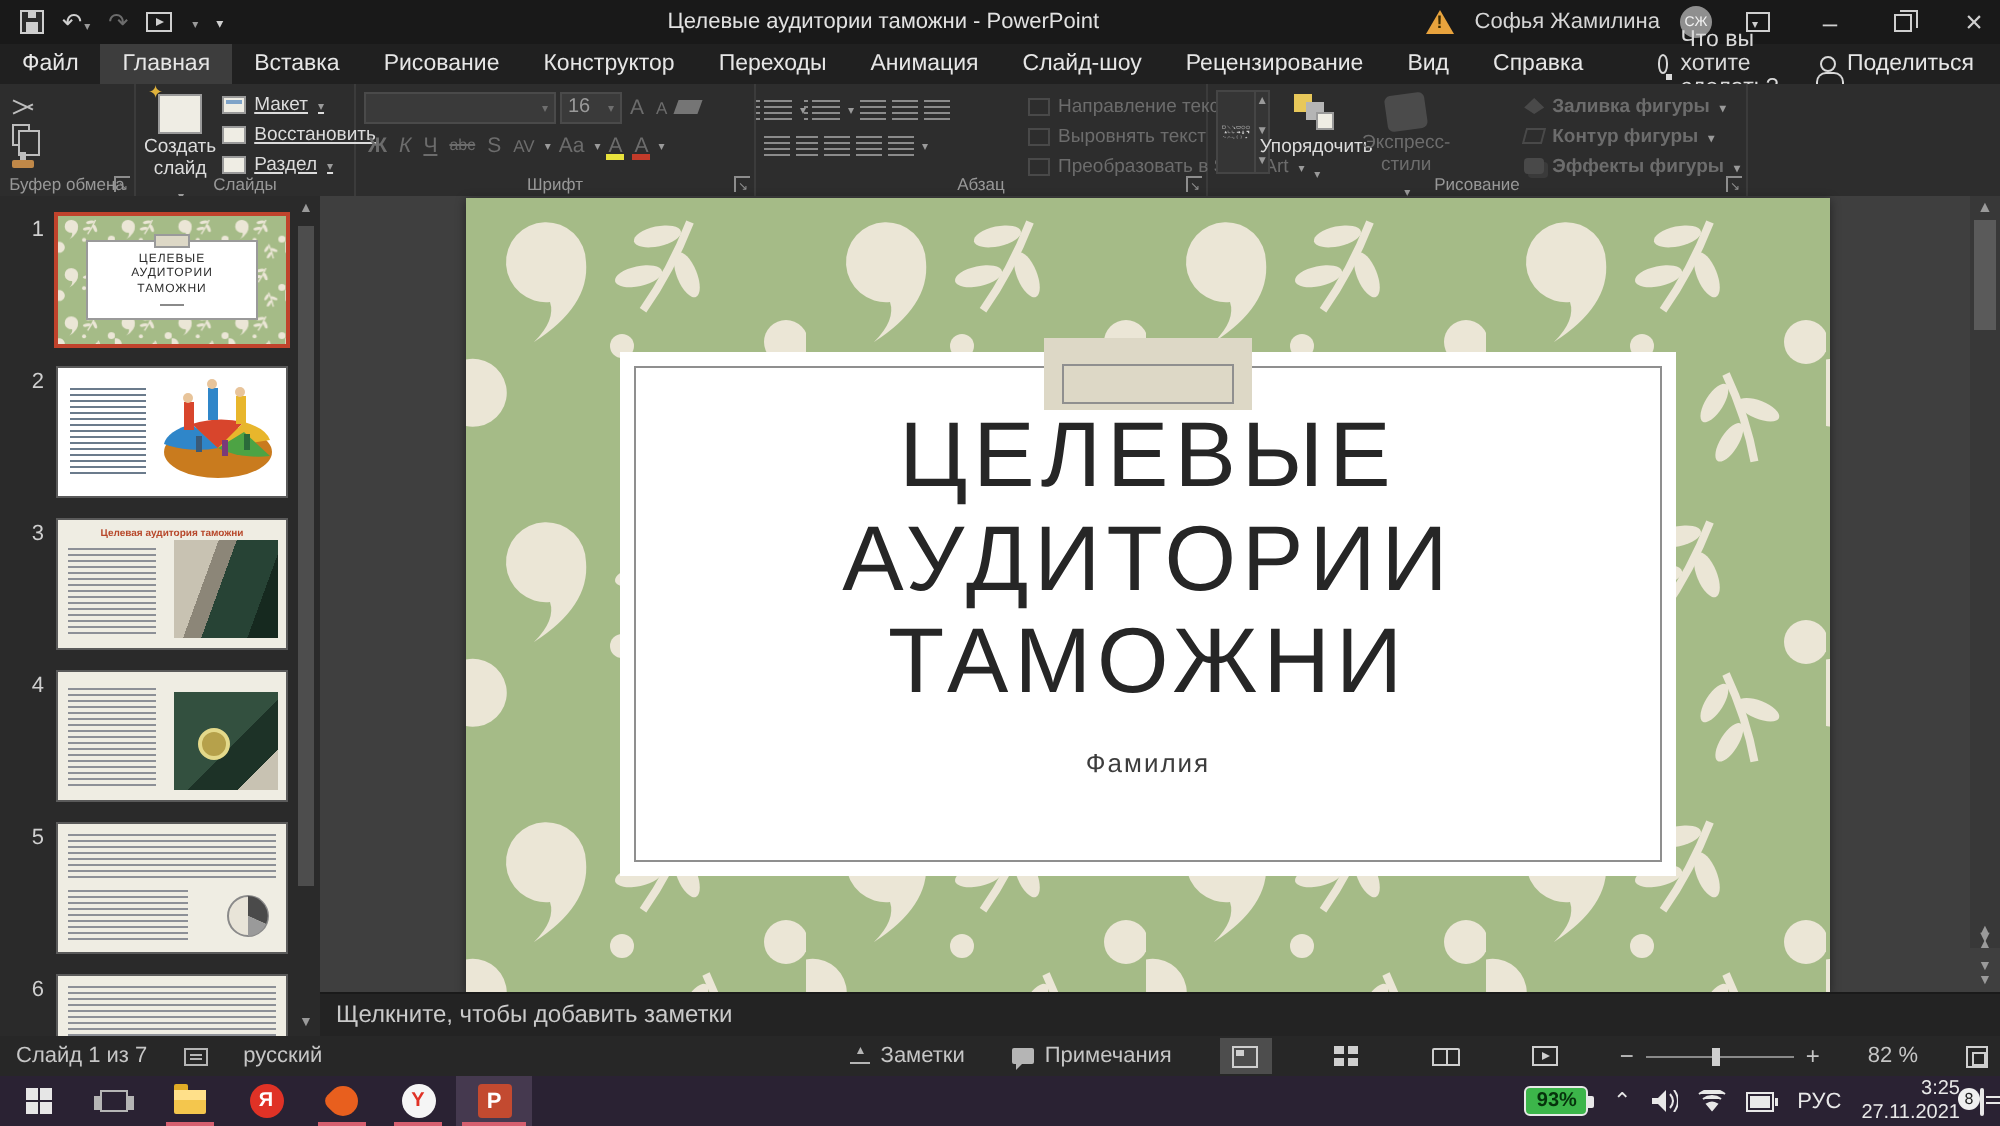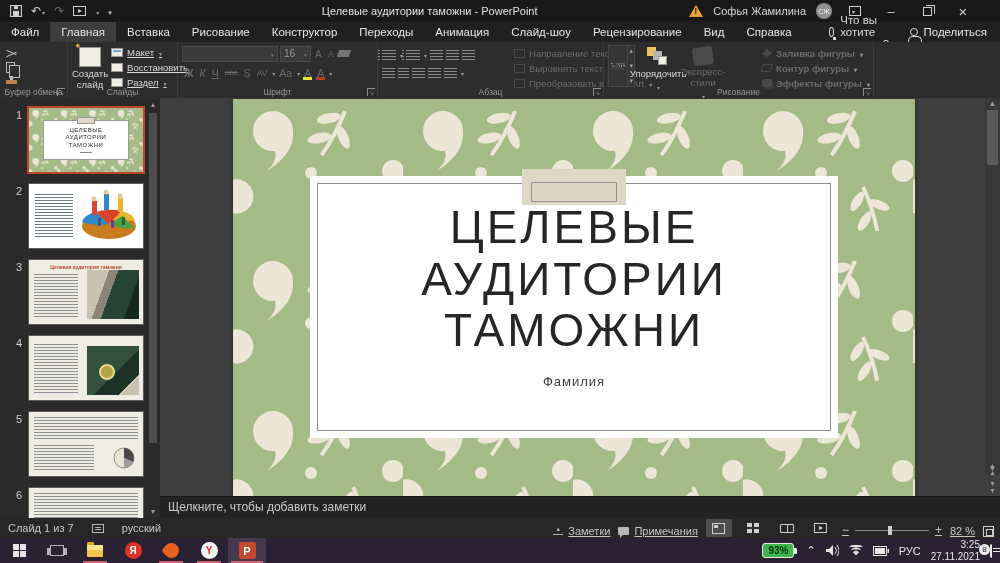--- a/index.html
+++ b/index.html
@@ -6,21 +6,21 @@
   html,body { width:1000px; height:563px; overflow:hidden; background:#000;
               font-family:"Liberation Sans", sans-serif; }
   .win { position:relative; width:1000px; height:563px; background:#2d2d2d; }
 
   
   .titlebar { position:absolute; top:0; left:0; right:0; height:22px; background:#191919;
               display:flex; align-items:center; color:#d6d6d6; font-size:11px; }
   .qat { display:flex; align-items:center; gap:9px; padding-left:10px; width:170px; }
   .qicon { width:14px; height:13px; position:relative; display:inline-block; }
   .tb-title { flex:1; text-align:center; color:#e2e2e2; white-space:nowrap; }
-  .tb-right { display:flex; align-items:center; gap:10px; padding-right:24px;justify-content:center; }
+  .tb-right { display:flex; align-items:center; gap:10px; padding-right:0;justify-content:center; }
   .avatar { width:16px; height:16px; border-radius:50%; background:#8f8f8f; color:#f2f2f2;
             font-size:7px; display:flex; align-items:center; justify-content:center; }
   .winbtn { width:26px; height:22px; display:flex; align-items:center; justify-content:center; color:#cfcfcf; }
   .g-min::after{content:"–"; font-size:13px;}
   .g-close::after{content:"×"; font-size:15px;}
   .g-restore{width:9px;height:9px;border:1px solid #cfcfcf;position:relative;}
   .g-restore::after{content:"";position:absolute;left:2px;top:-3px;width:8px;height:8px;border:1px solid #cfcfcf;border-left:none;border-bottom:none;}
   .g-ribopt{width:12px;height:10px;border:1px solid #cfcfcf;position:relative;}
   .g-ribopt::after{content:"▾";position:absolute;font-size:6px;left:2px;top:1px;color:#cfcfcf;}
   .warn { width:0;height:0;border-left:7px solid transparent;border-right:7px solid transparent;
@@ -185,21 +185,21 @@
 
   .notesbar { position:absolute; left:0; right:0; bottom:0; height:22px; background:#232323;
               border-top:1px solid #1a1a1a; color:#c9c9c9; font-size:12px; line-height:21px; padding-left:8px; }
 
   
   .statusbar { position:absolute; top:518px; left:0; width:1000px; height:20px; background:#272727;
                display:flex; align-items:center; color:#c6c6c6; font-size:11px; }
   .statusbar .left { display:flex; align-items:center; gap:18px; padding-left:8px; }
   .g-access{width:12px;height:9px;border:1px solid #b5b5b5;position:relative;}
   .g-access::after{content:"";position:absolute;left:2px;top:2px;width:6px;height:1px;background:#b5b5b5;box-shadow:0 2px 0 #b5b5b5;}
-  .statusbar .right { margin-left:auto; display:flex; align-items:flex-end; gap:8px; padding-right:6px;text-decoration:underline; }
+  .statusbar .right { margin-left:auto; display:flex; align-items:center; gap:24px; padding-right:6px; }
   .sbtn { display:flex; align-items:center; gap:5px; }
   .g-notes{width:10px;height:8px;border-bottom:1px solid #b5b5b5;position:relative;}
   .g-notes::after{content:"▲";position:absolute;font-size:6px;color:#b5b5b5;left:2px;top:-1px;}
   .g-comm{width:11px;height:8px;background:#b5b5b5;border-radius:1px;position:relative;}
   .g-comm::after{content:"";position:absolute;left:2px;top:8px;border-left:3px solid #b5b5b5;border-bottom:3px solid transparent;}
   .viewbtn { width:26px; height:18px; display:flex; align-items:center; justify-content:center; }
   .viewbtn.sel { background:#4d4d4d; }
   .g-normal{width:13px;height:11px;border:1px solid #cfcfcf;position:relative;}
   .g-normal::after{content:"";position:absolute;left:1px;top:1px;width:4px;height:3px;background:#cfcfcf;}
   .g-sorter{width:12px;height:11px;background:

